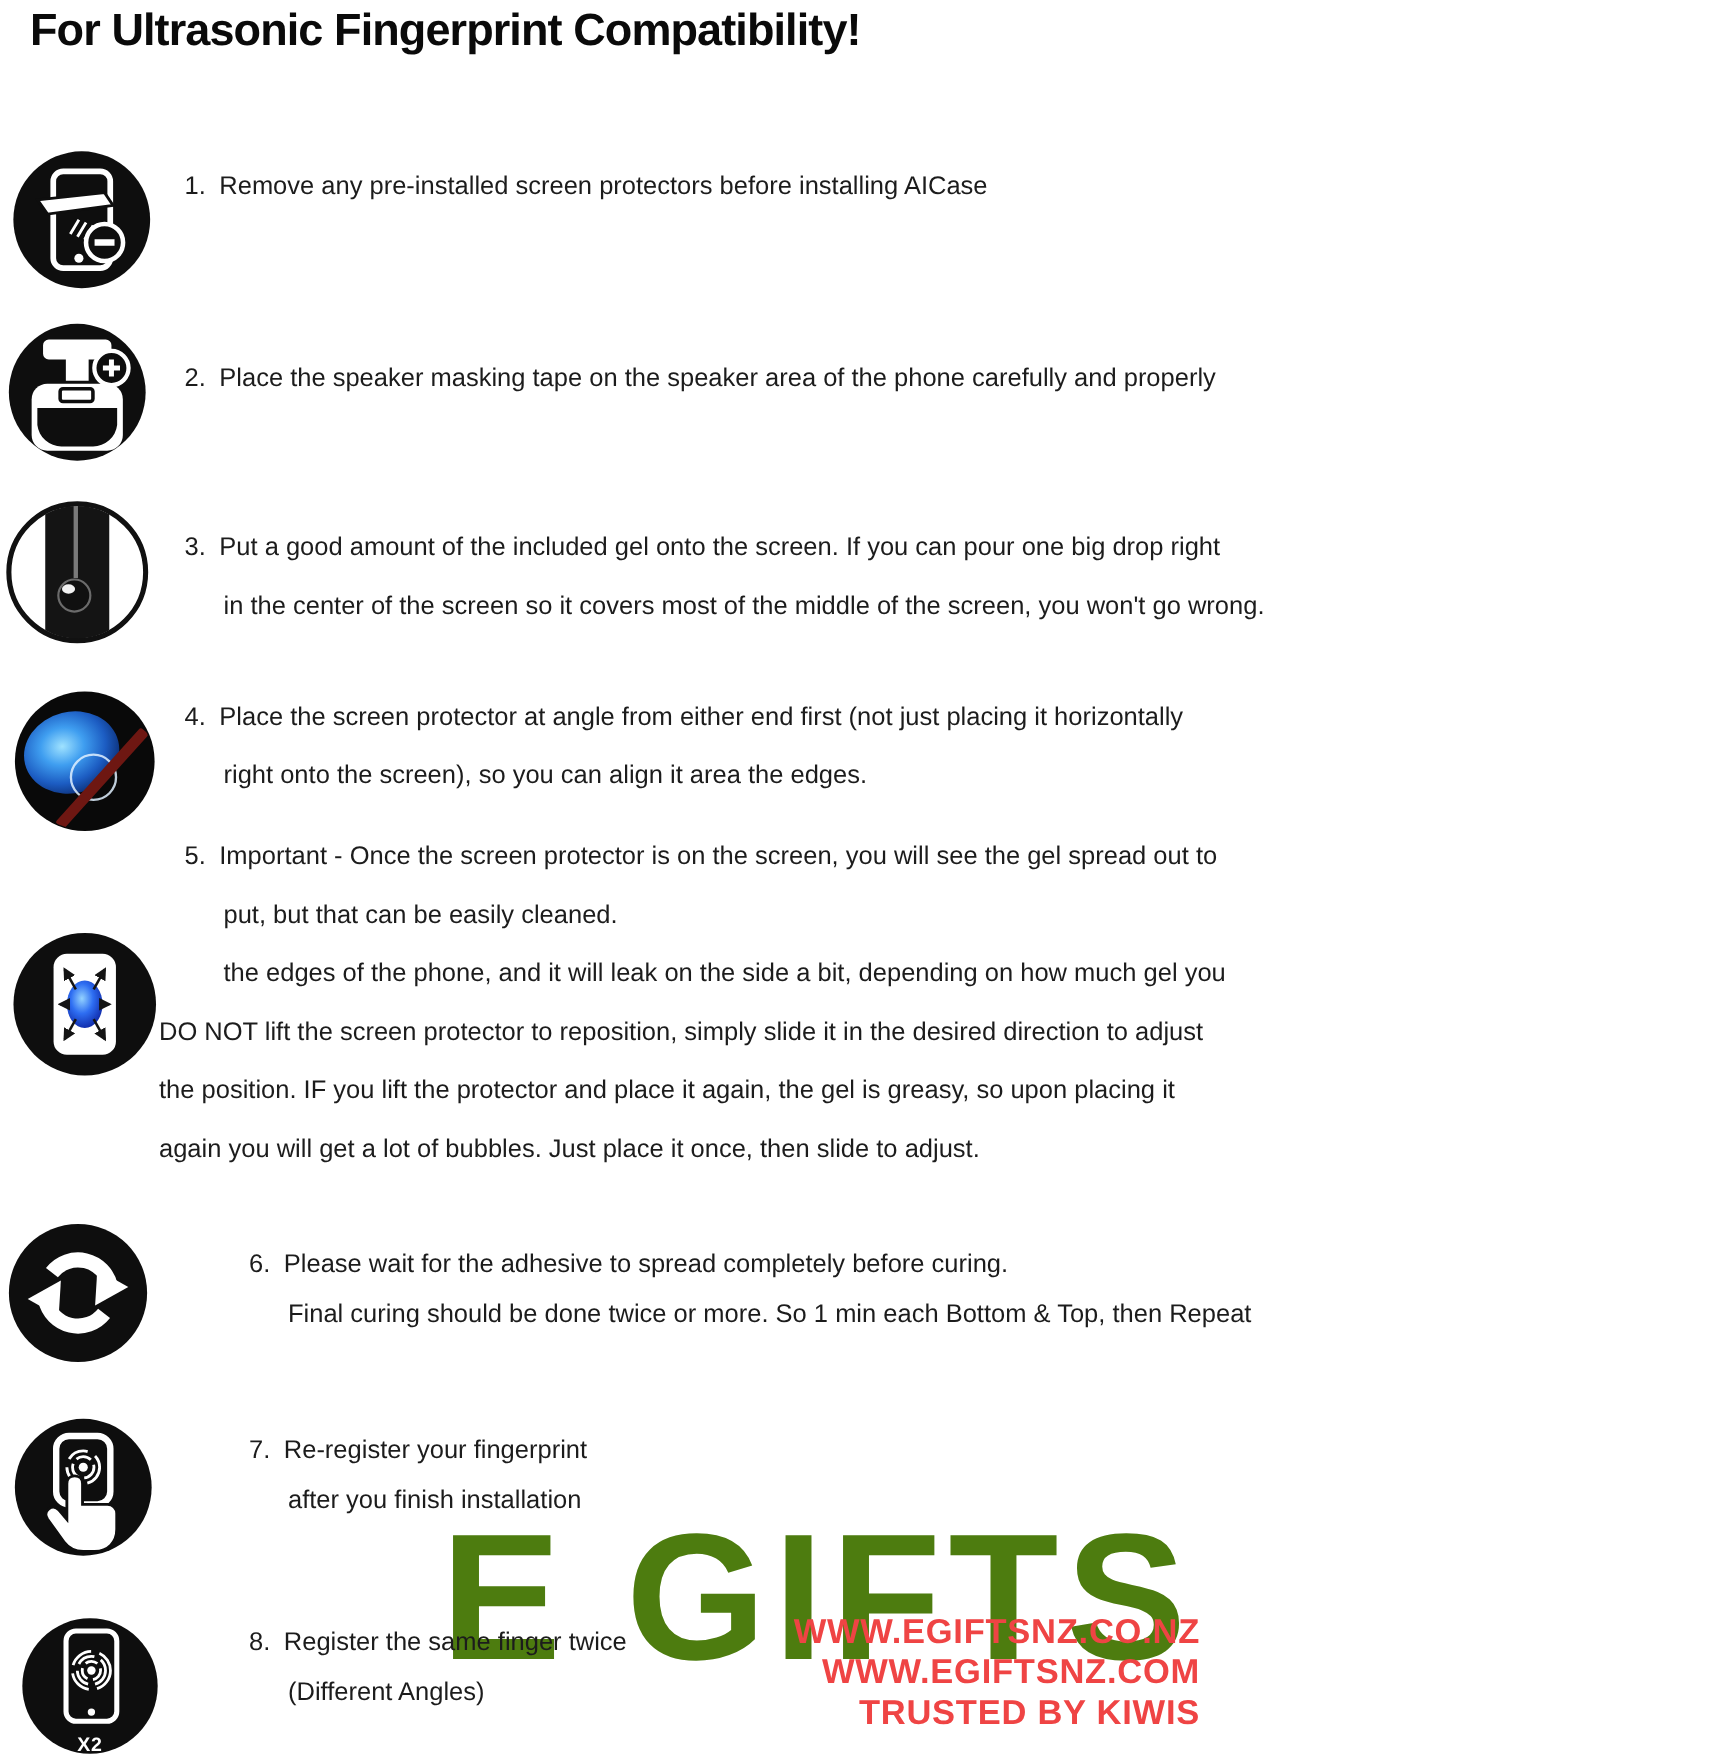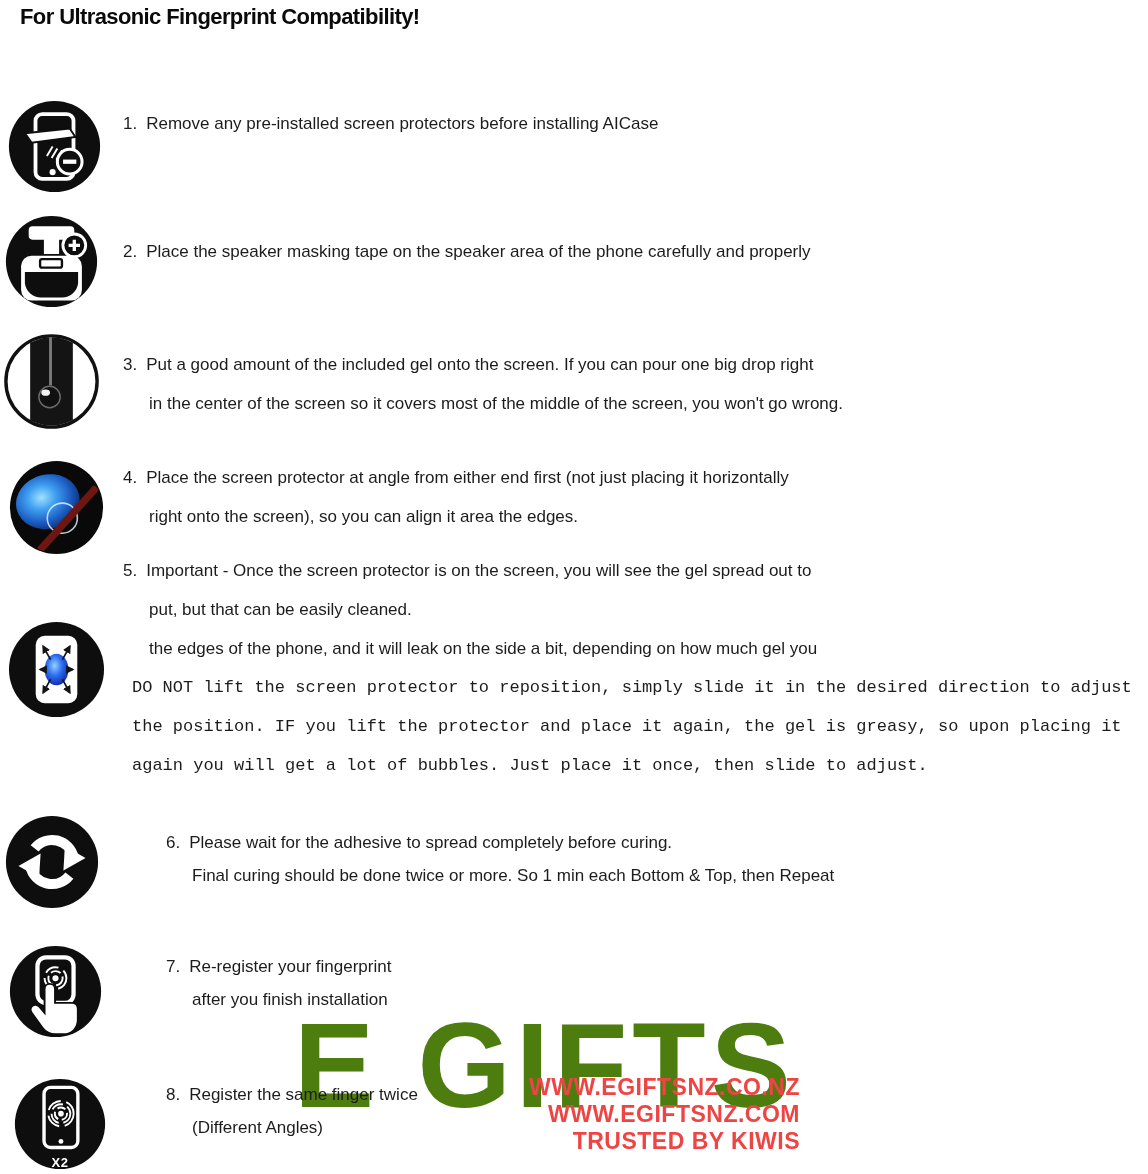--- a/index.html
+++ b/index.html
@@ -2,31 +2,31 @@
 <html><head>
 <meta charset="utf-8">
 <style>
   html,body{margin:0;padding:0;background:#fff;}
   .page{
     position:relative;width:1148px;height:1174px;background:#ffffff;
     overflow:hidden;font-family:"Liberation Sans","DejaVu Sans",sans-serif;color:#1c1c1c;
   }
   .title{
     position:absolute;top:4px;left:20px;margin:0;
-    font-size:22px;font-weight:700;letter-spacing:-0.6px;color:#0a0a0a;z-index:2;
+    font-size:30px;font-weight:700;letter-spacing:-0.6px;color:#0a0a0a;z-index:2;
   }
   .icon{position:absolute;width:95px;height:95px;z-index:2;}
   .icon svg{width:100%;height:100%;display:block;}
   .step{position:absolute;left:123px;z-index:2;}
   .ln{white-space:nowrap;font-size:17px;}
   .lh39 .ln{line-height:39px;}
   .lh33 .ln{line-height:33px;margin-left:43px;}
   .ln.cont{padding-left:26px;}
   .num{margin-right:9px;}
-  .note{position:absolute;left:132px;z-index:2;font-family:Liberation Mono, monospace;}
+  .note{position:absolute;left:106px;z-index:2;}
   .wm-big{
     position:absolute;top:956px;left:294px;z-index:1;
     font-size:120px;font-weight:700;letter-spacing:5px;color:#4d7c0f;margin-top:40px;
   }
   .wm-lines{
     position:absolute;top:1074px;left:400px;width:400px;text-align:right;z-index:1;
     font-size:23px;line-height:27px;color:#ef4444;letter-spacing:0.5px;font-weight:700;
   }
   .x2{
     position:absolute;left:50%;bottom:1px;transform:translateX(-50%);

